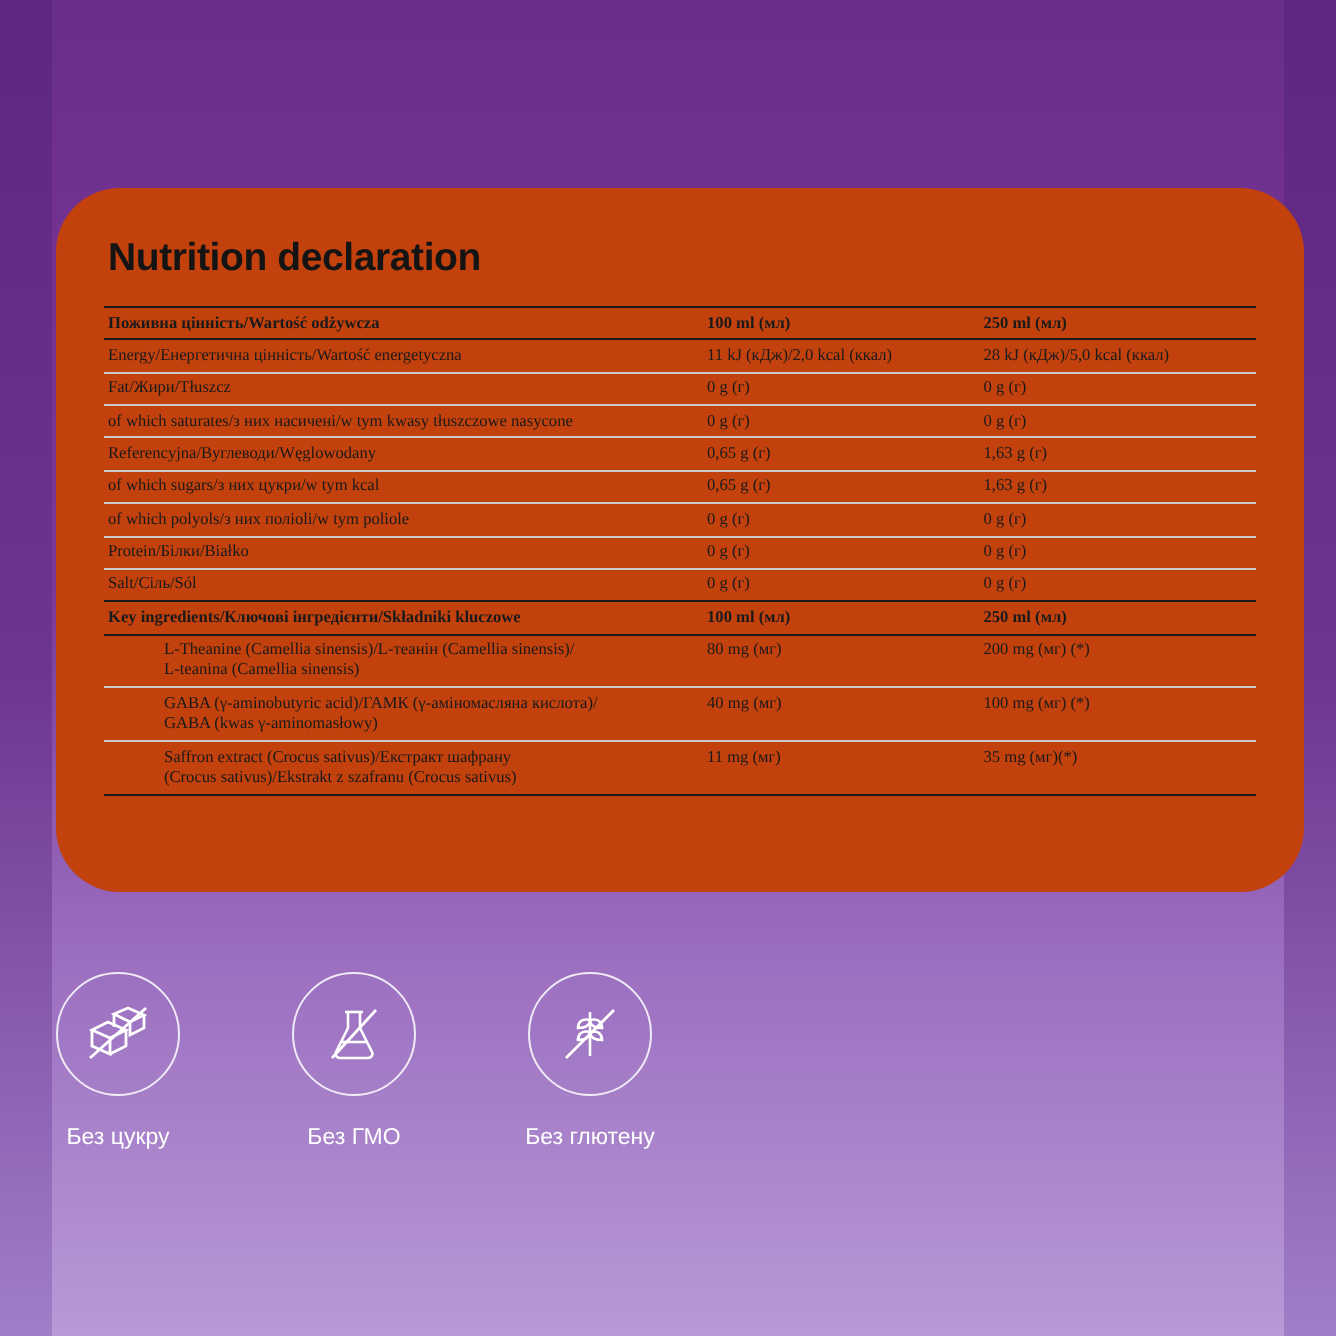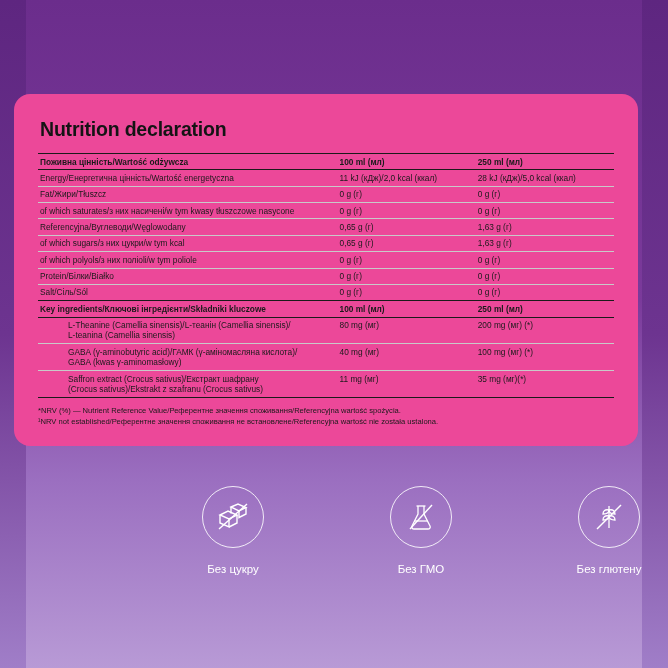--- a/index.html
+++ b/index.html
@@ -22,42 +22,43 @@
     background: linear-gradient(180deg, #5e2680 0%, #6d3490 50%, #a07ec8 100%);
   }
   .side-right {
     position: absolute;
     right: 0; top: 0; bottom: 0;
     width: 26px;
     background: linear-gradient(180deg, #5e2680 0%, #6d3490 50%, #a07ec8 100%);
   }
   .card {
     position: absolute;
-    left: 14px;
+    left: 28px;
     top: 94px;
     width: 624px;
     height: 352px;
-    background: #ec4899;
-    border-radius: 16px;
+    background: #c2410c;
+    border-radius: 32px;
   }
   .card-inner {
     padding: 24px 24px 14px 24px;
   }
   .title {
     font-size: 19.5px;
     font-weight: bold;
     color: #141414;
     margin: 0 0 12px 2px;
     letter-spacing: -0.2px;
   }
   table.nutri {
     width: 100%;
     border-collapse: collapse;
     font-size: 8.3px;
     color: #1a1a1a;
+    font-family: Liberation Serif, serif;
   }
   table.nutri td {
     padding: 2.5px 2px 2.5px 2px;
     vertical-align: top;
     line-height: 1.25;
   }
   .col-name { width: 52%; }
   .col-a { width: 24%; }
   .col-b { width: 24%; }
   .row-head td {
@@ -85,22 +86,21 @@
     font-size: 7.6px;
     color: #1a1a1a;
     line-height: 1.45;
   }
   .badges {
     position: absolute;
     left: 0;
     right: 0;
     top: 486px;
     display: flex;
-    justify-content: flex-end;
-    gap: 70px;
+    justify-content: flex-start;
   }
   .badge {
     width: 118px;
     text-align: center;
     color: #ffffff;
   }
   .badge .circle {
     width: 62px;
     height: 62px;
     border: 1.6px solid rgba(255,255,255,0.85);
@@ -202,24 +202,20 @@
           <td class="ing-name">
             <span class="sub">Saffron extract (Crocus sativus)/Екстракт шафрану</span>
             <span class="sub">(Crocus sativus)/Ekstrakt z szafranu (Crocus sativus)</span>
           </td>
           <td>11 mg (мг)</td>
           <td>35 mg (мг)(*)</td>
         </tr>
       </tbody>
     </table>
 
-    <div class="footnotes">
-      <div>*NRV (%) — Nutrient Reference Value/Референтне значення споживання/Referencyjna wartość spożycia.</div>
-      <div>¹NRV not established/Референтне значення споживання не встановлене/Referencyjna wartość nie została ustalona.</div>
-    </div>
   </div>
 </div>
 
 <div class="badges">
 
   <div class="badge">
     <div class="circle">
       <span>
         <svg width="32" height="30" viewBox="0 0 32 30" fill="none" stroke="#ffffff" stroke-width="1.4">
           <path d="M3 13 L11 9 L20 13 L12 17 Z"></path>

